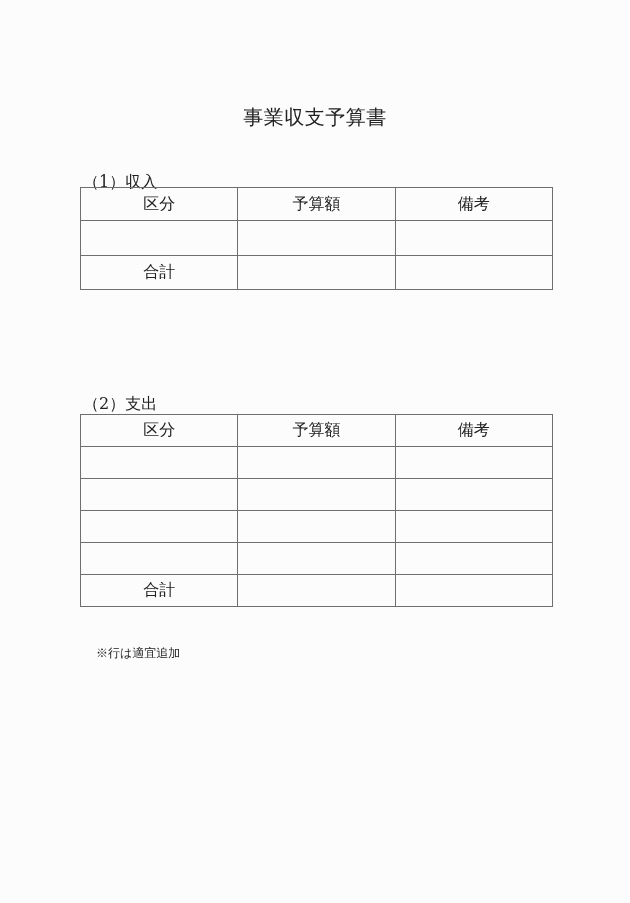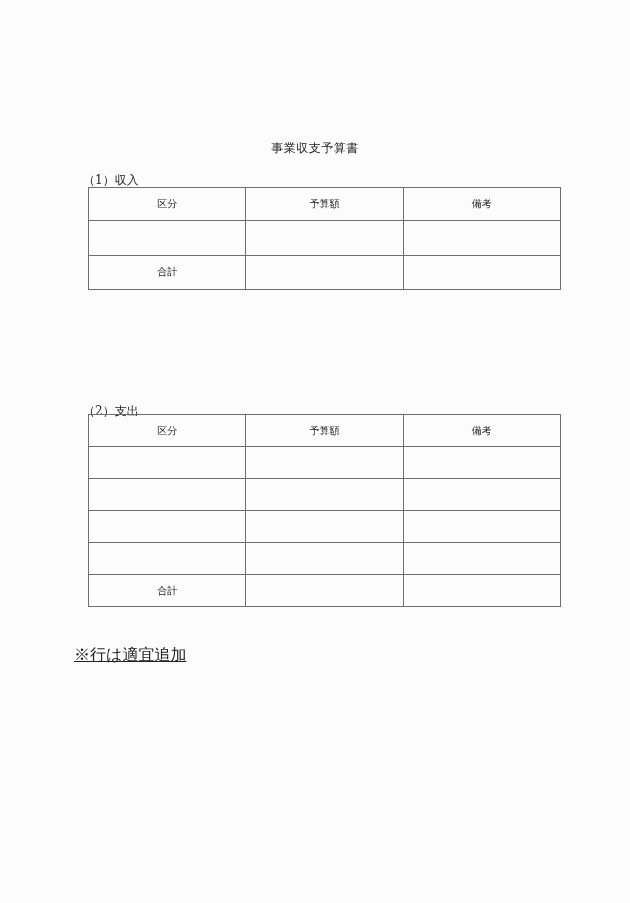--- a/index.html
+++ b/index.html
@@ -14,58 +14,56 @@
     overflow: hidden;
     font-family: "DejaVu Serif", "Liberation Serif", serif;
     color: #222;
   }
   .title {
     position: absolute;
     left: 0;
     width: 630px;
     top: 104px;
     text-align: center;
-    font-size: 12px;
+    font-size: 20px;
     letter-spacing: 0.5px;
-    margin-top: 36px;
   }
   .section-label {
     position: absolute;
     left: 83px;
-    font-size: 12px;
+    font-size: 16px;
   }
   #sec1-label { top: 172px; }
-  #sec2-label { top: 403px; }
+  #sec2-label { top: 394px; }
   table.budget {
     position: absolute;
-    left: 88px;
+    left: 80px;
     width: 473px;
     border-collapse: collapse;
     table-layout: fixed;
-    font-size: 10px;
+    font-size: 16px;
     border-radius: 32px;
   }
   table.budget td, table.budget th {
     border: 1px solid #6e6e6e;
     text-align: center;
     vertical-align: middle;
     font-weight: normal;
     padding: 0;
   }
   #table1 { top: 187px; }
   #table1 tr { height: 34.6px; }
   #table1 tr.head { height: 33px; }
   #table2 { top: 414px; }
   #table2 tr { height: 32px; }
   .note {
     position: absolute;
-    left: 74px;
+    left: 96px;
     top: 645px;
-    font-size: 16px;
-    text-decoration: underline;
+    font-size: 12px;
   }
 </style>
 </head>
 <body>
 
 <div class="title">事業収支予算書</div>
 
 <div class="section-label" id="sec1-label">（1）収入</div>
 
 <table class="budget" id="table1">

